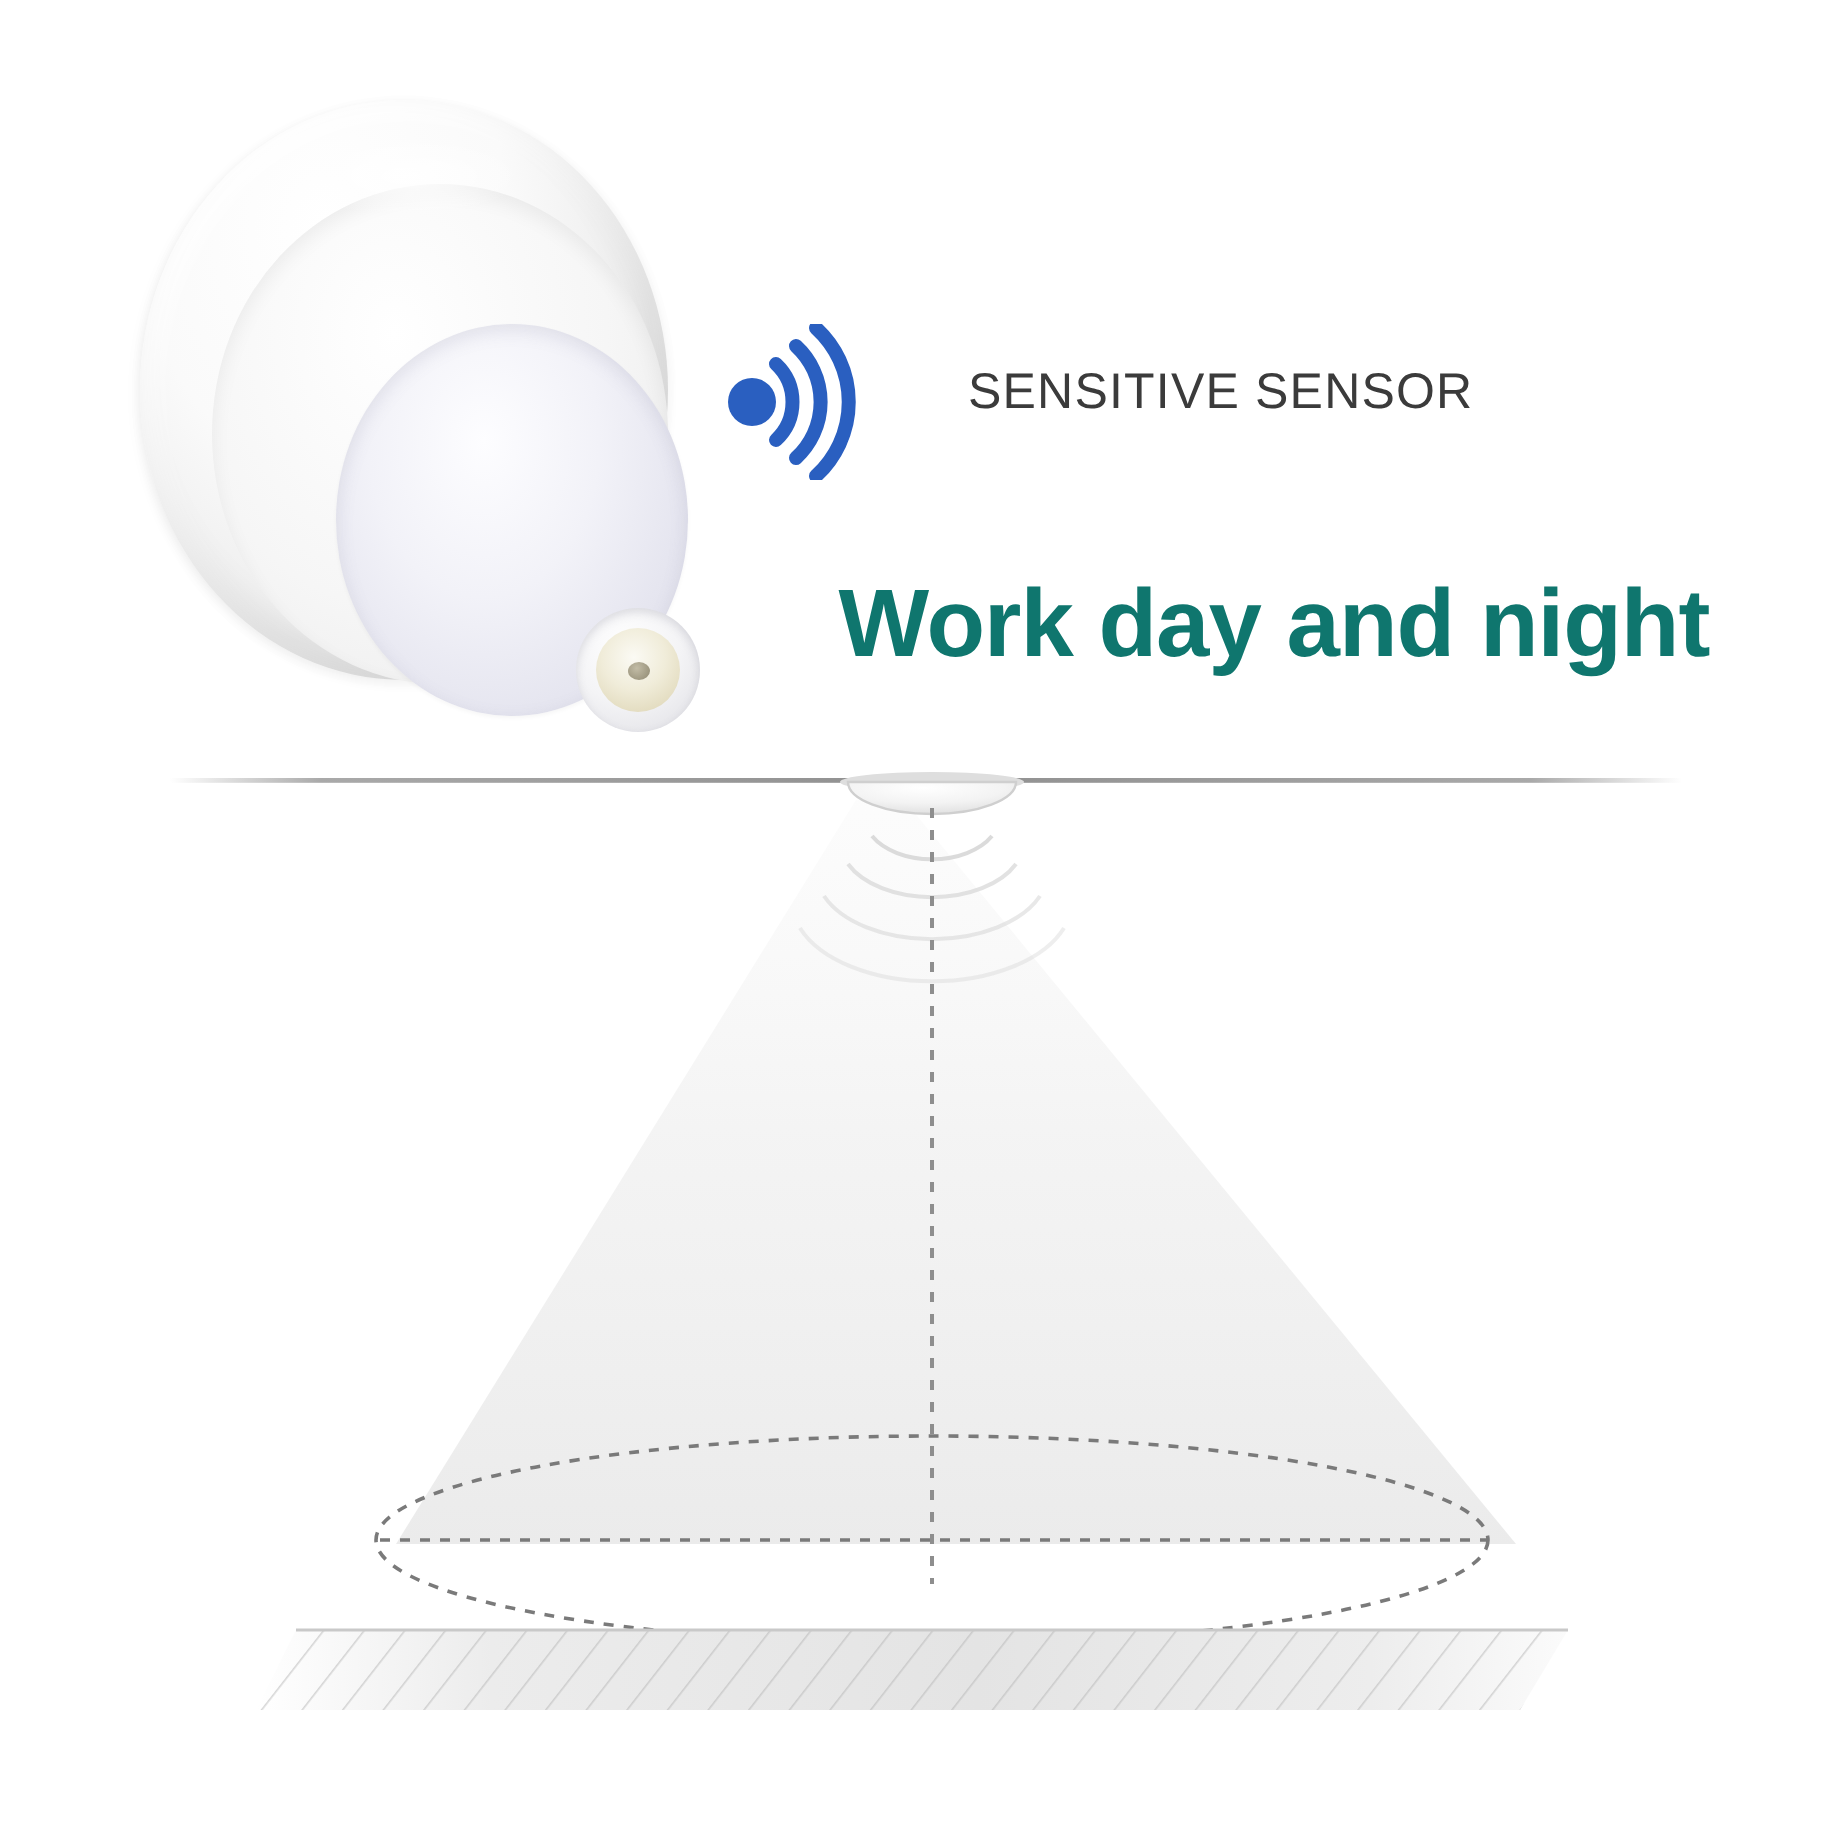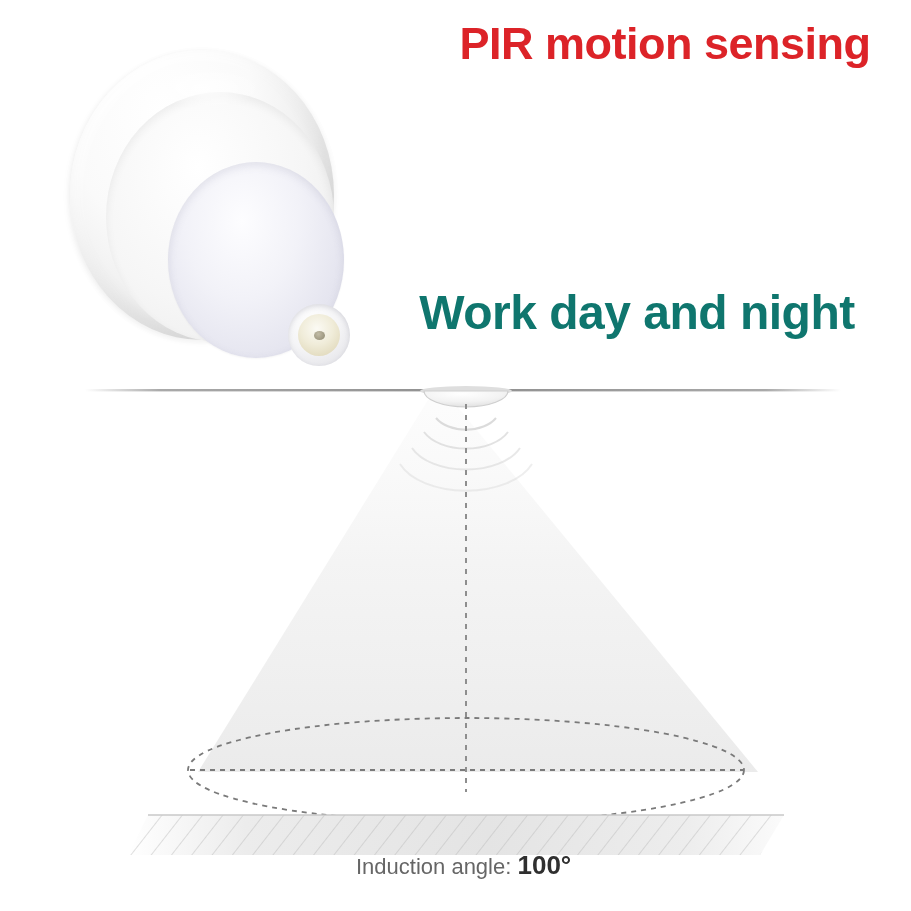--- a/index.html
+++ b/index.html
@@ -175,22 +175,30 @@
             <div class="pir-inner">
               <div class="pir-pupil"></div>
             </div>
           </div>
         </div>
       </div>
       <div class="puck-hilite"></div>
     </div>
   </div>
 
-  <div id="heading-pir" style="color:#dc2328;">PIR motion sensing</div>
-
+
+  <div id="sensor-row">
+    <svg id="wave-icon" width="66" height="78" viewBox="0 0 66 78">
+      <circle cx="14" cy="39" r="12" fill="#2a5fc0"></circle>
+      <path d="M26 20 A 26 26 0 0 1 26 58" fill="none" stroke="#2a5fc0" stroke-width="7" stroke-linecap="round"></path>
+      <path d="M36 11 A 38 38 0 0 1 36 67" fill="none" stroke="#2a5fc0" stroke-width="7" stroke-linecap="round"></path>
+      <path d="M46 2 A 50 50 0 0 1 46 76" fill="none" stroke="#2a5fc0" stroke-width="7" stroke-linecap="round"></path>
+    </svg>
+    <div id="sensor-label">SENSITIVE SENSOR</div>
+  </div>
 
   <div id="heading-work" style="color:#0f766e;">Work day and night</div>
 </div>
 
 <div id="diagram">
 
   <svg id="diagram-svg" width="911" height="539" viewBox="0 0 911 539">
     <defs>
       <linearGradient id="coneGrad" x1="0" y1="0" x2="0" y2="1">
         <stop offset="0%" stop-color="#f7f7f7" stop-opacity="0.35"></stop>
@@ -242,17 +250,14 @@
 
     <line x1="190" y1="398" x2="744" y2="398" stroke="#7a7a7a" stroke-width="1.8" stroke-dasharray="5 5"></line>
 
     <g>
       <polygon points="148,443 784,443 760,483 128,483" fill="url(#floorGrad)"></polygon>
       <polygon points="148,443 784,443 760,483 128,483" fill="url(#hatch)" opacity="0.55"></polygon>
       <line x1="148" y1="443" x2="784" y2="443" stroke="#c9c9c9" stroke-width="1.4"></line>
     </g>
   </svg>
 
-  <div id="label-angle" class="diag-text">
-    <span>Induction angle: </span><span class="val">100°</span>
-  </div>
 
 </div>
 
 </body></html>

